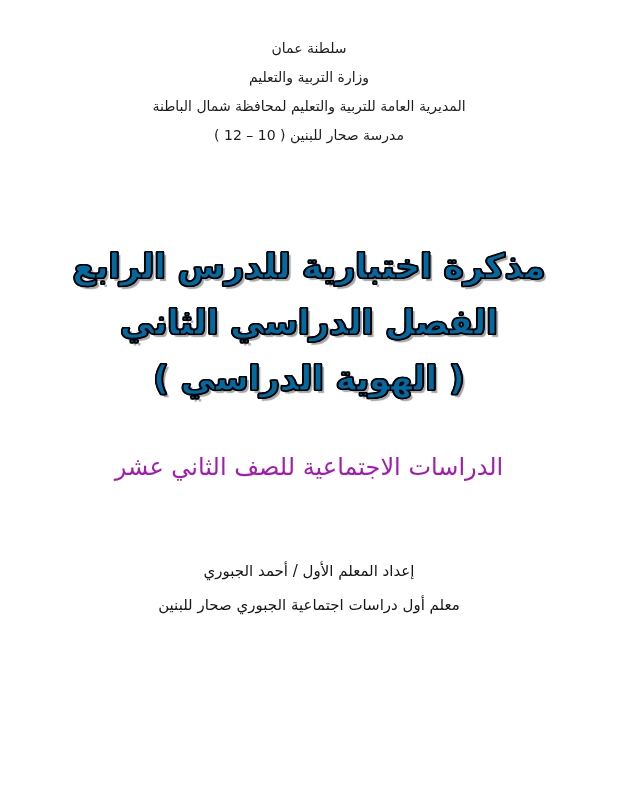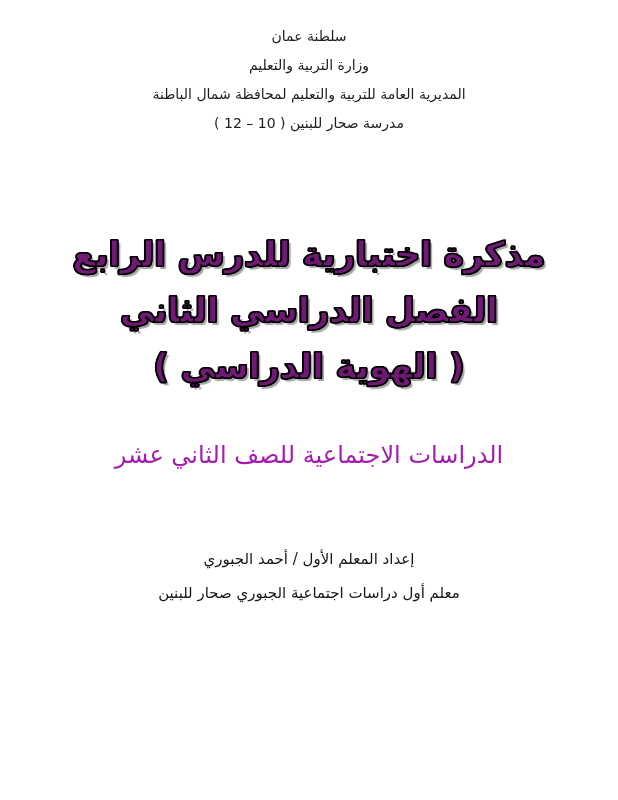--- a/index.html
+++ b/index.html
@@ -1,35 +1,35 @@
 <!DOCTYPE html>
 <html lang="ar" dir="rtl"><head>
 <meta charset="utf-8">
 <style>
   html,body{margin:0;padding:0;background:#e8e8e8;}
   .page{
     width:618px;height:800px;
     margin:0 auto;
     background:#ffffff;
     box-sizing:border-box;
-    padding-top:22px;
+    padding-top:34px;
     direction:rtl;
     text-align:center;
     font-family:"DejaVu Sans",sans-serif;
     color:#1c1c1c;
     overflow:hidden;
   }
   .letterhead{font-size:14px;line-height:29px;}
   .letterhead .lh-line{white-space:nowrap;}
   .doc-title{
     margin-top:88px;
     font-size:34px;
     line-height:56px;
     font-weight:bold;
-    color:#701a75;
+    color:#0369a1;
     -webkit-text-stroke:1.1px #000000;
     text-shadow:
       -1px -1px 0 #000, 1px -1px 0 #000,
       -1px  1px 0 #000, 1px  1px 0 #000,
       -1.4px 0 0 #000, 1.4px 0 0 #000,
       0 -1.4px 0 #000, 0 1.4px 0 #000,
       3px 3px 1px #a6a6a6;
   }
   .doc-subject{
     margin-top:36px;

